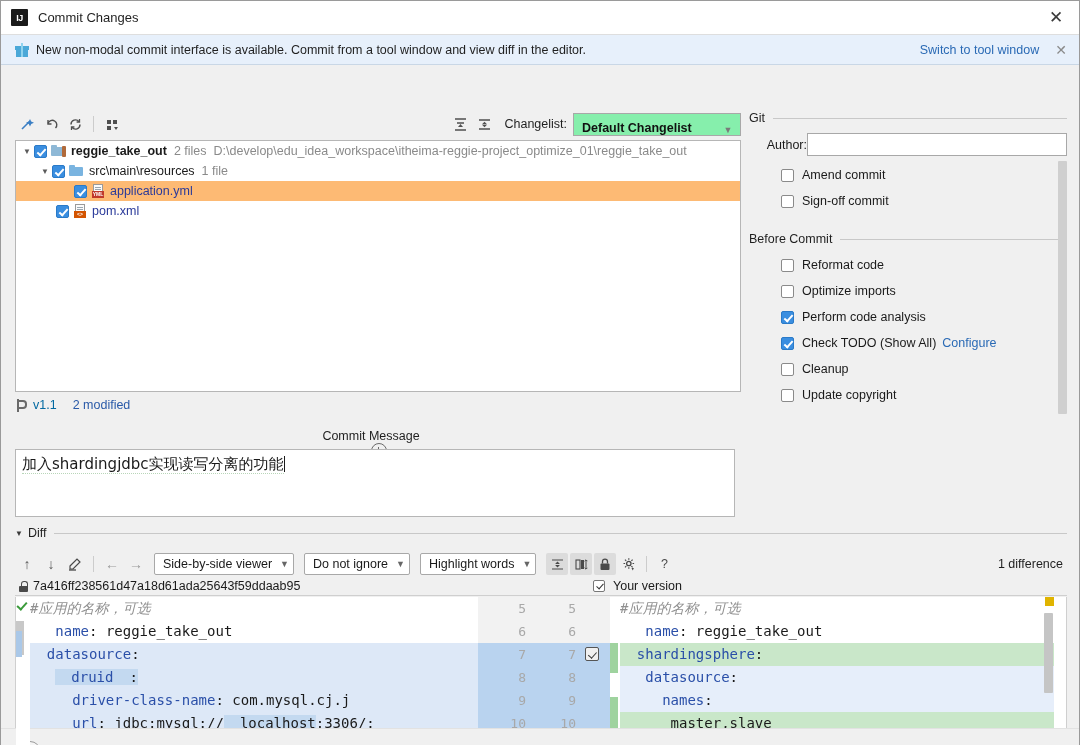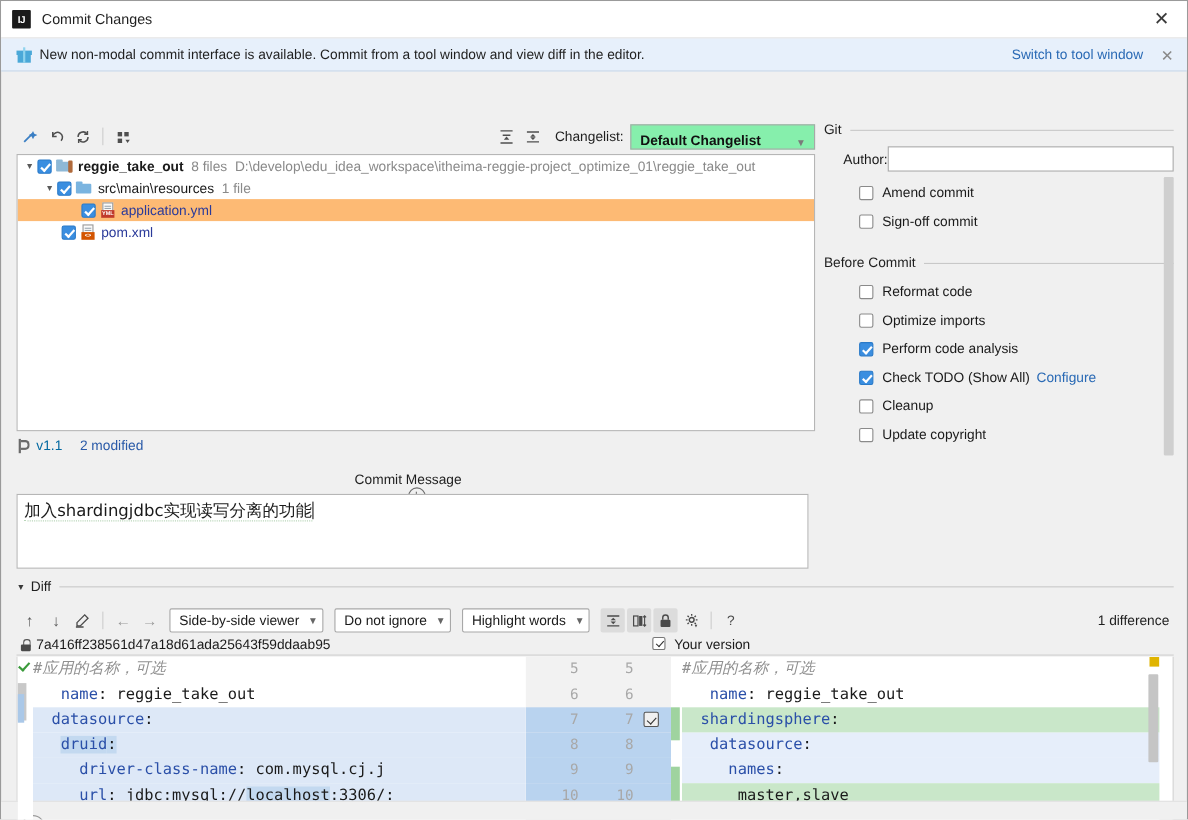--- a/index.html
+++ b/index.html
@@ -252,21 +252,21 @@
   }
   .lock-ic::before {
     content: ""; position: absolute; left: 0; bottom: 0; width: 9px; height: 6px;
     background: #4a4a4a; border-radius: 1px;
   }
   .lock-ic::after {
     content: ""; position: absolute; left: 2px; top: 0; width: 5px; height: 6px;
     border: 1.5px solid #4a4a4a; border-bottom: none; border-radius: 3px 3px 0 0;
   }
   .revhash { font-size: 12.5px; color: #1a1a1a; }
-  .revright { position: absolute; left: 578px; display: flex; align-items: flex-start; }
+  .revright { position: absolute; left: 578px; display: flex; align-items: center; }
   .mini-cb {
     width: 12px; height: 12px; border: 1px solid #777; border-radius: 2px;
     background: #fff; position: relative; margin-right: 8px; flex: none;
   }
   .mini-cb::after {
     content: ""; position: absolute; left: 3.5px; top: 1px;
     width: 3px; height: 6px; border: solid #333; border-width: 0 1.5px 1.5px 0;
     transform: rotate(42deg);
   }
   .revlabel { font-size: 12.5px; color: #1a1a1a; }
@@ -305,21 +305,21 @@
     height: 23px; line-height: 23px;
     font-family: "DejaVu Sans Mono", monospace;
     font-size: 14px; white-space: pre;
   }
   .cl.hl { background: #dde8f7; }
   .cl.add { background: #c9e7c9; }
   .cl.addlight { background: #e6eefa; }
   .k { color: #2a4fa8; }
   .v { color: #1a1a1a; }
   .cmt { color: #909090; font-style: italic; }
-  .tok { background: #c3d9f0; }
+  .tok { background: #c3d9f0; padding-left: 16px; }
 
   .numcol {
     position: absolute; top: 0; width: 132px; height: 100%;
   }
   .nrow { height: 23px; line-height: 23px; position: relative; }
   .nrow.hl { background: #b9d3ef; }
   .nrow .n1 { position: absolute; left: 26px; width: 22px; text-align: right;
     font-family: "DejaVu Sans Mono", monospace; font-size: 13px; color: #a8a8a8; }
   .nrow .n2 { position: absolute; left: 76px; width: 22px; text-align: right;
     font-family: "DejaVu Sans Mono", monospace; font-size: 13px; color: #a8a8a8; }
@@ -466,21 +466,21 @@
 
     <div class="tree">
 
       <div class="trow">
         <span class="twist">▼</span>
         <span class="cbx on"></span>
         <span class="folder-ic mod">
             <i></i>
           </span>
         <span class="tname b">reggie_take_out</span>
-        <span class="tmeta">8 files</span>
+        <span class="tmeta">2 files</span>
         <span class="tpath">D:\develop\edu_idea_workspace\itheima-reggie-project_optimize_01\reggie_take_out</span>
       </div>
 
       <div class="trow" style="padding-left:22px;">
         <span class="twist">▼</span>
         <span class="cbx on"></span>
         <span class="folder-ic"></span>
         <span class="tname">src\main\resources</span>
         <span class="tmeta">1 file</span>
       </div>

